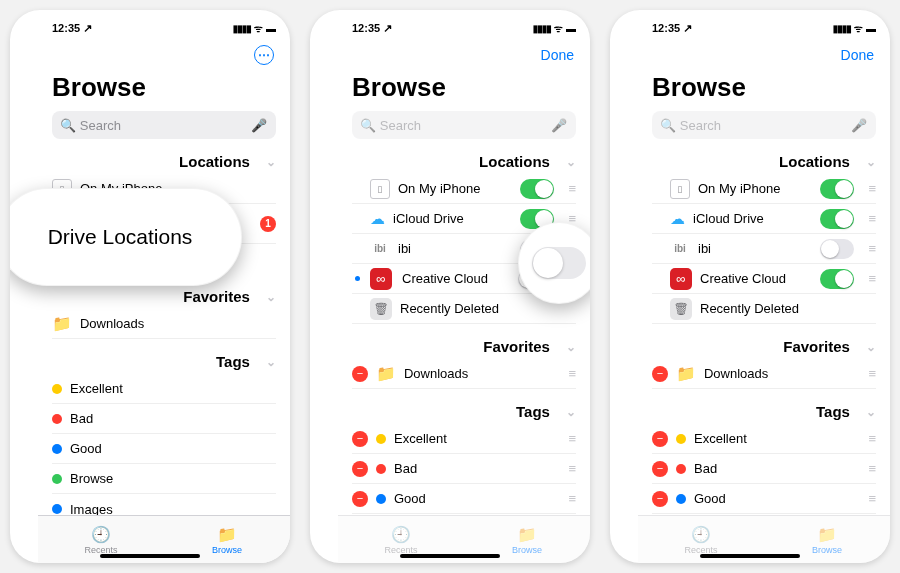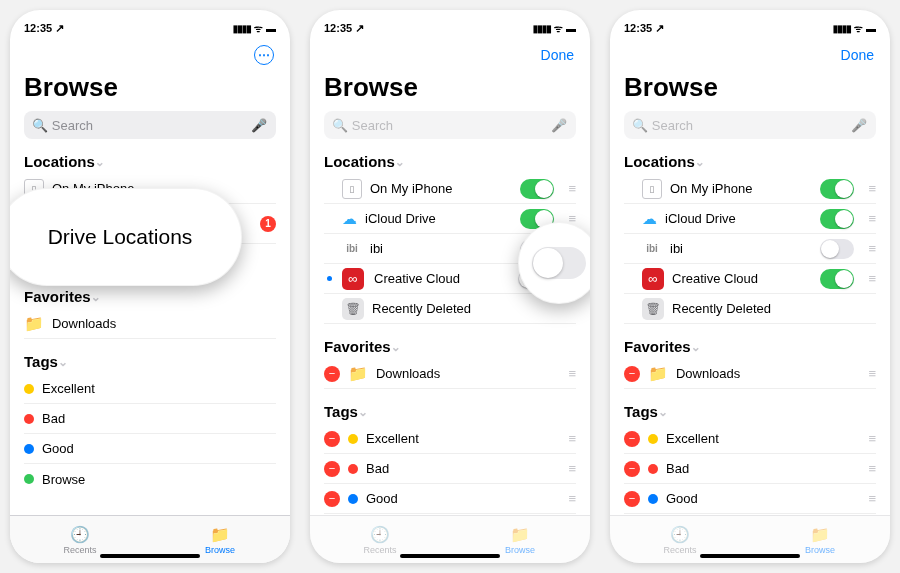--- a/index.html
+++ b/index.html
@@ -15,20 +15,21 @@
   .phone {
     width: 280px;
     height: 553px;
     background: #fff;
     border-radius: 30px;
     box-shadow: 0 2px 6px rgba(0,0,0,0.15);
     overflow: hidden;
     position: relative;
     display: flex;
     flex-direction: column;
+    padding-left: 28px;
   }
   .statusbar {
     height: 24px;
     display: flex;
     align-items: center;
     justify-content: space-between;
     padding: 0 14px;
     font-size: 11px;
     font-weight: 600;
     margin-top: 6px;
@@ -56,23 +57,23 @@
   .title {
     font-size:26px; font-weight:700; margin: 2px 0 8px 0;
   }
   .search {
     background:#eeeef0; border-radius:8px; height:28px;
     display:flex; align-items:center; padding:0 8px;
     color:#8e8e93; font-size:13px;
   }
   .search .mic { margin-left:auto; }
   .section-header {
-    display:flex; align-items:center; justify-content:flex-start;
+    display:flex; align-items:center; justify-content:flex-end;
     font-size:15px; font-weight:700; color:#000;
-    margin-top:14px; margin-bottom:4px;
+    margin-top:14px; margin-bottom:4px;gap:16px;
   }
   .chev { color:#c7c7cc; font-size:12px; }
   .row {
     display:flex; align-items:center; height:30px;
     border-bottom:0.5px solid #eee;
     font-size:13px;
     gap:8px;
   }
   .row:last-child { border-bottom:none; }
   .row-indent { padding-left: 18px; }
@@ -211,20 +212,24 @@
       <span>Bad</span>
     </div>
     <div class="row">
       <span class="tag-dot" style="background:#007aff"></span>
       <span>Good</span>
     </div>
     <div class="row">
       <span class="tag-dot" style="background:#34c759"></span>
       <span>Browse</span>
     </div>
+    <div class="row">
+      <span class="tag-dot" style="background:#007aff"></span>
+      <span>Images</span>
+    </div>
   </div>
 
   <div class="tabbar">
     <div class="tab">
       <span class="tab-icon">🕘</span>
       <span>Recents</span>
     </div>
     <div class="tab active">
       <span class="tab-icon">📁</span>
       <span>Browse</span>

